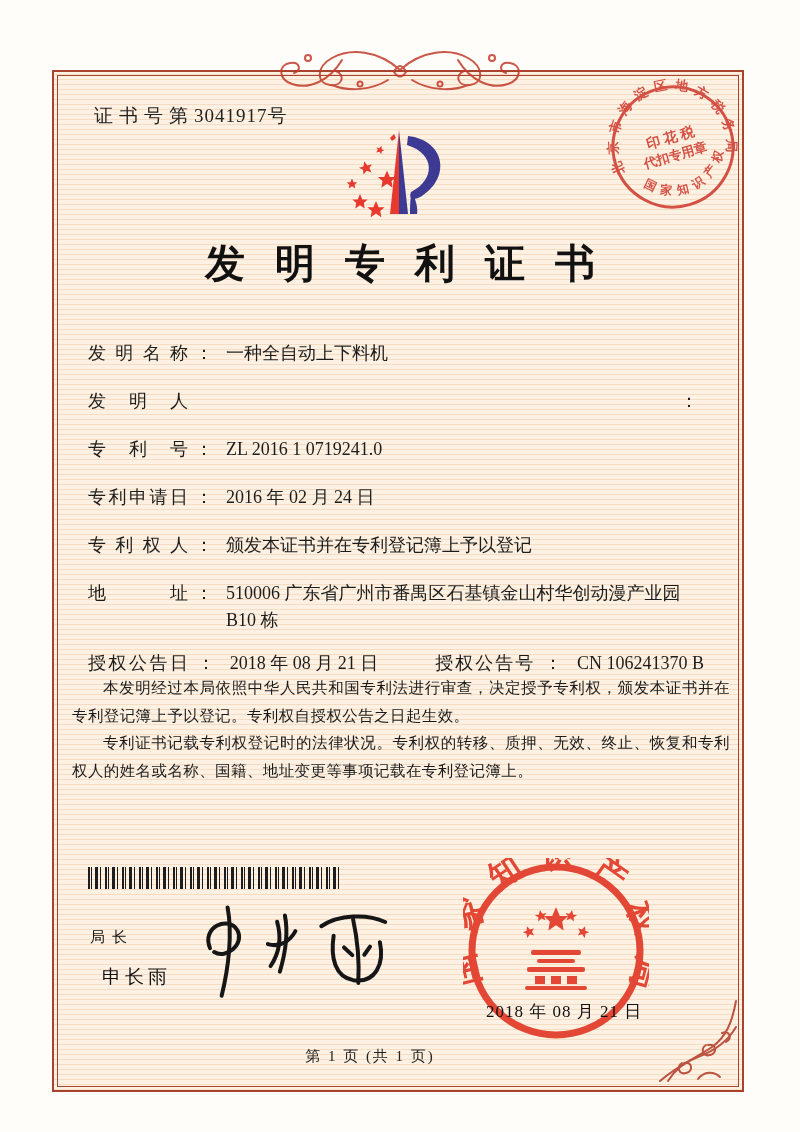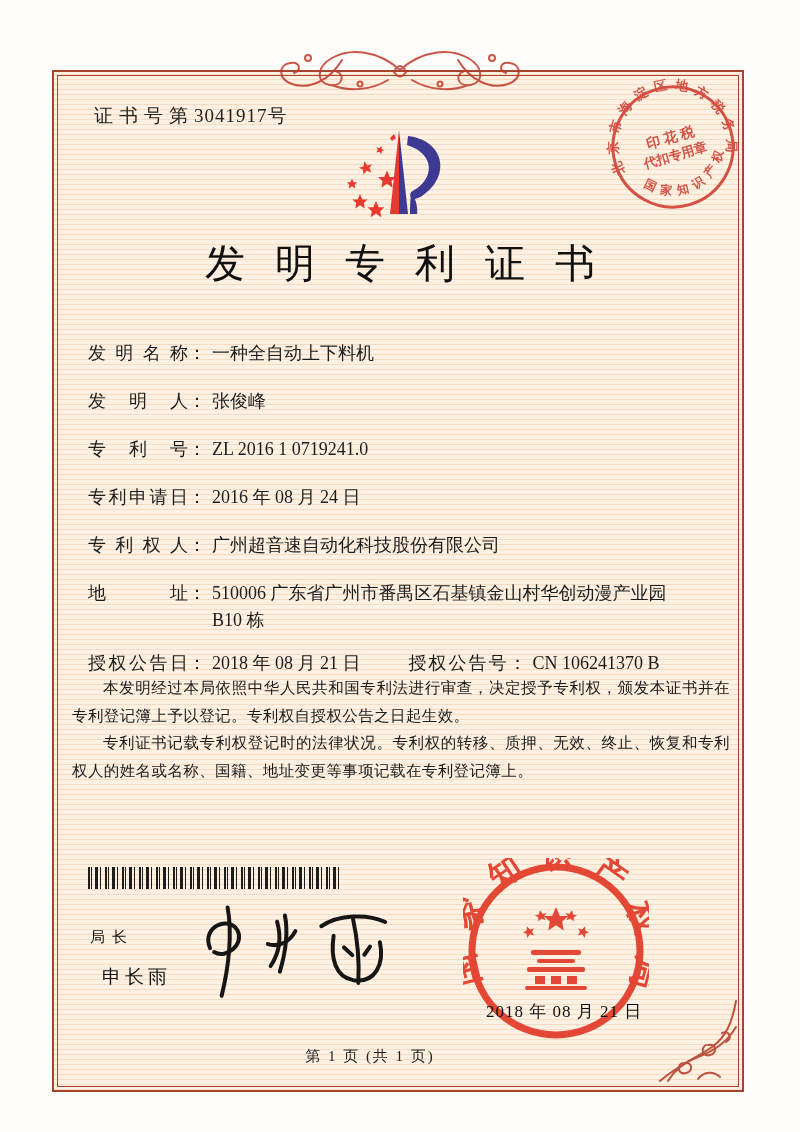--- a/index.html
+++ b/index.html
@@ -15,25 +15,25 @@
   .frame-inner{position:absolute;left:3px;top:3px;right:3px;bottom:3px;border:1px solid #a8432f;}
 
   .layer{position:absolute;left:0;top:0;width:800px;height:1132px;padding-left:36px;}
 
   .cert-no{position:absolute;left:94px;top:103px;font-size:19px;color:#222;letter-spacing:6px;}
   .cert-no .num{letter-spacing:1px;}
 
   .logo{position:absolute;left:338px;top:124px;width:126px;height:96px;}
 
   .title{position:absolute;left:0;top:236px;width:800px;text-align:center;
-    font-size:40px;font-weight:400;color:#111;letter-spacing:30px;padding-left:30px;box-sizing:border-box;white-space:nowrap;}
+    font-size:40px;font-weight:700;color:#111;letter-spacing:30px;padding-left:30px;box-sizing:border-box;white-space:nowrap;}
 
   
   .fields{position:absolute;left:88px;top:340px;width:616px;font-size:18px;color:#1c1c1c;}
-  .field-row{display:flex;margin-bottom:21px;line-height:27px;}
+  .field-row{display:flex;margin-bottom:21px;line-height:27px;justify-content:space-between;}
   .f-label{width:100px;flex:none;text-align:justify;text-align-last:justify;}
   .f-colon{flex:none;margin-right:6px;}
   .f-value{flex:1;max-width:478px;}
   .row-address{margin-bottom:16px;}
   .f-label2{flex:none;margin-left:48px;letter-spacing:2px;}
   .f-value2{flex:none;}
 
   
   .bodytext{position:absolute;left:72px;top:664px;width:658px;font-size:15.5px;
     line-height:27.5px;color:#1a1a1a;text-align:justify;margin-top:10px;}
@@ -134,36 +134,35 @@
 
     <div class="fields">
       <div class="field-row">
         <span class="f-label">发明名称</span>
           <span class="f-colon">：</span>
         <span class="f-value">一种全自动上下料机</span>
       </div>
       <div class="field-row">
         <span class="f-label">发明人</span>
           <span class="f-colon">：</span>
-        <span class="f-value">张俊峰</span>
       </div>
       <div class="field-row">
         <span class="f-label">专利号</span>
           <span class="f-colon">：</span>
         <span class="f-value">ZL 2016 1 0719241.0</span>
       </div>
       <div class="field-row">
         <span class="f-label">专利申请日</span>
           <span class="f-colon">：</span>
-        <span class="f-value">2016 年 08 月 24 日</span>
+        <span class="f-value">2016 年 02 月 24 日</span>
       </div>
       <div class="field-row">
         <span class="f-label">专利权人</span>
           <span class="f-colon">：</span>
-        <span class="f-value">广州超音速自动化科技股份有限公司</span>
+        <span class="f-value">颁发本证书并在专利登记簿上予以登记</span>
       </div>
       <div class="field-row row-address">
         <span class="f-label">地址</span>
           <span class="f-colon">：</span>
         <span class="f-value">510006 广东省广州市番禺区石基镇金山村华创动漫产业园 B10 栋</span>
       </div>
       <div class="field-row">
         <span class="f-label">授权公告日</span>
           <span class="f-colon">：</span>
         <span class="f-value2">2018 年 08 月 21 日</span>

